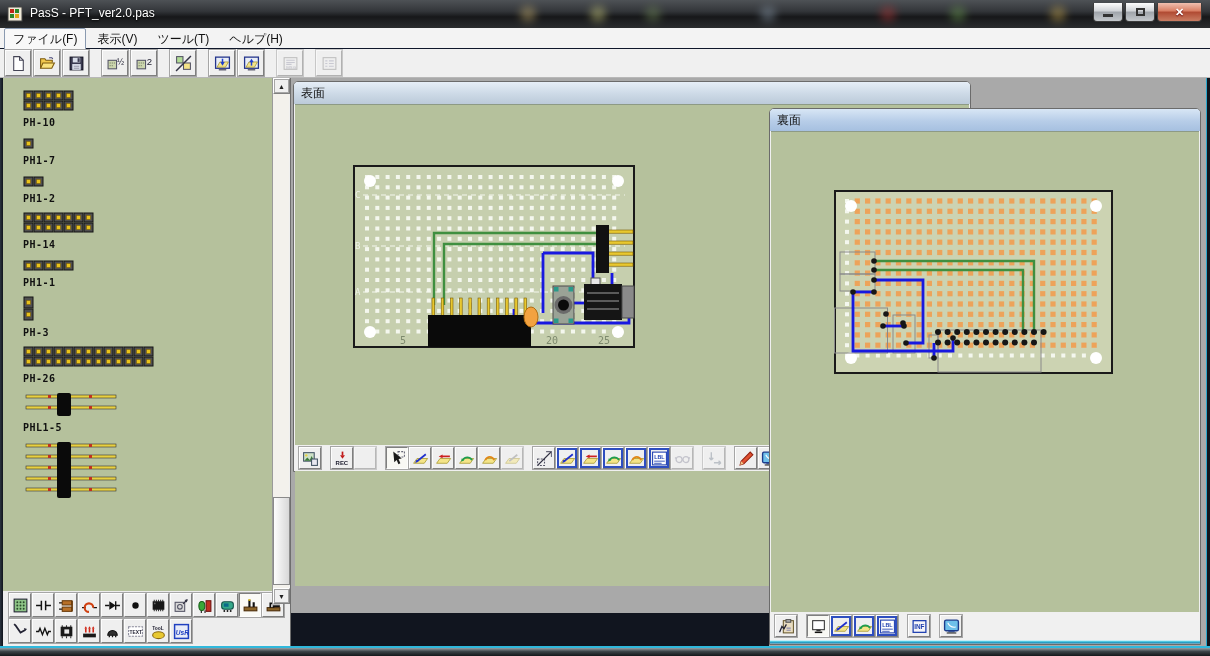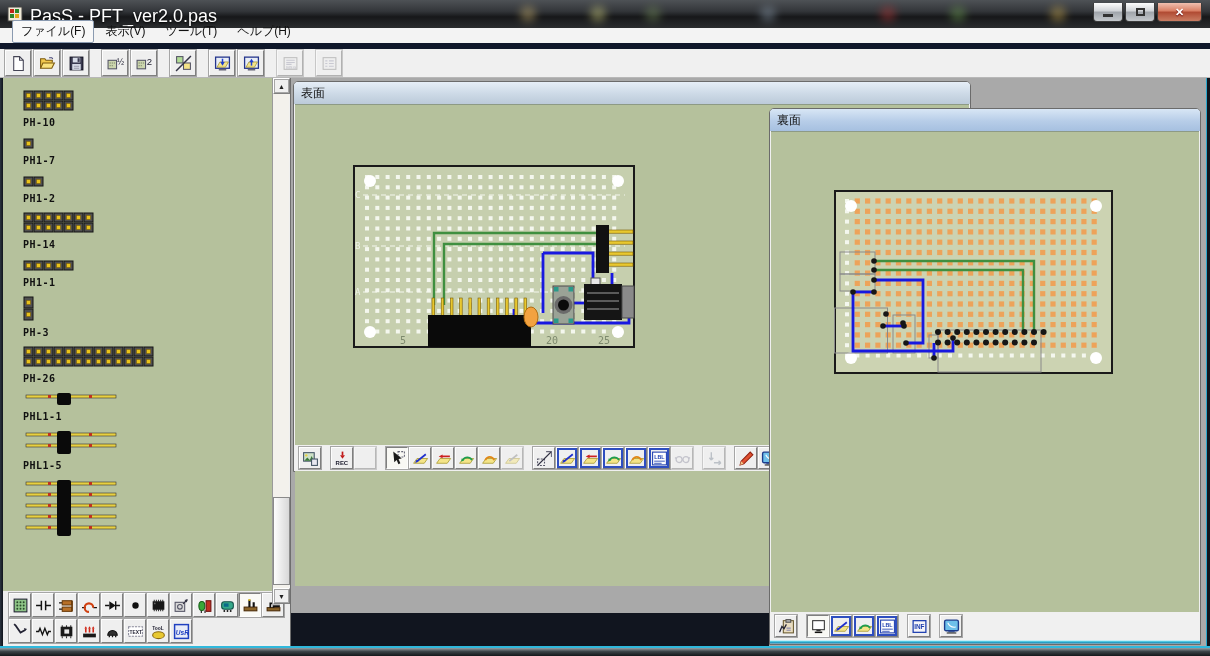--- a/index.html
+++ b/index.html
@@ -5,31 +5,31 @@
   html,body{margin:0;padding:0;background:#666;}
   *{box-sizing:border-box;}
   .app{position:relative;width:1210px;height:656px;overflow:hidden;
        font-family:"Liberation Sans",sans-serif;background:#f0f0f0;}
   
   .titlebar{position:absolute;left:0;top:0;width:1210px;height:28px;
     background:linear-gradient(180deg,#4e5256 0%,#33363a 40%,#17181a 60%,#2a2c2e 100%);
     overflow:hidden;}
   .blob{position:absolute;top:6px;width:16px;height:16px;border-radius:50%;filter:blur(4px);opacity:.45;}
   .app-icon{position:absolute;left:7px;top:6px;width:16px;height:16px;}
-  .title-text{position:absolute;left:30px;top:6px;color:#fff;font-size:18px;text-shadow:0 1px 2px #000;}
+  .title-text{position:absolute;left:30px;top:6px;color:#fff;font-size:12px;text-shadow:0 1px 2px #000;}
   .win-controls{position:absolute;right:8px;top:3px;display:flex;}
   .wbtn{width:30px;height:19px;border:1px solid #3c3c3c;border-top:none;display:flex;align-items:center;justify-content:center;
     background:linear-gradient(180deg,#fdfdfd,#cfd2d6 45%,#9fa4aa 50%,#c4c8cc);border-radius:0 0 4px 4px;margin-left:2px;}
   .wbtn.close{width:45px;background:linear-gradient(180deg,#f0c0b0,#d87d62 45%,#b04a32 50%,#c97c62);}
   .gl-min{width:10px;height:3px;background:#333;margin-top:6px;}
   .gl-max{width:9px;height:8px;border:2px solid #333;}
   .gl-x{color:#fff;font-size:11px;font-weight:bold;text-shadow:0 1px 1px #600;}
   
   .menubar{position:absolute;left:0;top:28px;width:1210px;height:21px;background:#f3f3f3;
-    border-bottom:6px solid #0f172a;display:flex;align-items:flex-end;padding-left:12px;font-size:12px;}
+    border-bottom:1px solid #0f172a;display:flex;align-items:flex-start;padding-left:4px;font-size:12px;}
   .menu-item{padding:2px 8px;margin-right:2px;color:#111;border:1px solid transparent;}
   .menu-item.focused{border:1px solid #8a9ab0;border-radius:2px;background:#f8f8f8;}
   .toolbar{position:absolute;left:0;top:49px;width:1210px;height:29px;background:#f0f0f0;
     border-bottom:1px solid #b8b8b8;display:flex;align-items:center;padding-left:5px;}
   .btn3d{width:26px;height:26px;background:#efefef;border:1px solid;
     border-color:#fdfdfd #7f7f7f #7f7f7f #fdfdfd;box-shadow:0 0 0 1px #a6a6a6;
     display:flex;align-items:center;justify-content:center;margin-right:3px;flex:none;}
   .btn3d.gap{margin-left:10px;}
   .btn3d.disabled{opacity:.55;}
   
@@ -337,26 +337,20 @@
           <rect x="83.5" y="13.5" width="4" height="4" fill="#e8c21c" stroke="#7a5a00" stroke-width="0.5"></rect>
           <rect x="91" y="11" width="9" height="9" fill="#4f4f4f" stroke="#141414"></rect>
           <rect x="93.5" y="13.5" width="4" height="4" fill="#e8c21c" stroke="#7a5a00" stroke-width="0.5"></rect>
           <rect x="101" y="11" width="9" height="9" fill="#4f4f4f" stroke="#141414"></rect>
           <rect x="103.5" y="13.5" width="4" height="4" fill="#e8c21c" stroke="#7a5a00" stroke-width="0.5"></rect>
           <rect x="111" y="11" width="9" height="9" fill="#4f4f4f" stroke="#141414"></rect>
           <rect x="113.5" y="13.5" width="4" height="4" fill="#e8c21c" stroke="#7a5a00" stroke-width="0.5"></rect>
           <rect x="121" y="11" width="9" height="9" fill="#4f4f4f" stroke="#141414"></rect>
           <rect x="123.5" y="13.5" width="4" height="4" fill="#e8c21c" stroke="#7a5a00" stroke-width="0.5"></rect>
         </svg><div class="sb-label">PH-26</div></div>
-      <div class="sb-item"><svg width="96" height="14">
-          <rect x="3" y="3" width="90" height="3" fill="#e8d040" stroke="#333" stroke-width="0.6"></rect>
-          <rect x="25" y="3" width="3" height="3" fill="#c03020"></rect>
-          <rect x="66" y="3" width="3" height="3" fill="#c03020"></rect>
-          <rect x="34" y="1" width="14" height="12" rx="2" fill="#0a0a0a"></rect>
-        </svg><div class="sb-label">PHL1-1</div></div>
       <div class="sb-item"><svg width="96" height="25">
           <rect x="3" y="3" width="90" height="3" fill="#e8d040" stroke="#333" stroke-width="0.6"></rect>
           <rect x="25" y="3" width="3" height="3" fill="#c03020"></rect>
           <rect x="66" y="3" width="3" height="3" fill="#c03020"></rect>
           <rect x="3" y="14" width="90" height="3" fill="#e8d040" stroke="#333" stroke-width="0.6"></rect>
           <rect x="25" y="14" width="3" height="3" fill="#c03020"></rect>
           <rect x="66" y="14" width="3" height="3" fill="#c03020"></rect>
           <rect x="34" y="1" width="14" height="23" rx="2" fill="#0a0a0a"></rect>
         </svg><div class="sb-label">PHL1-5</div></div>
       <div class="sb-item"><svg width="96" height="58">

